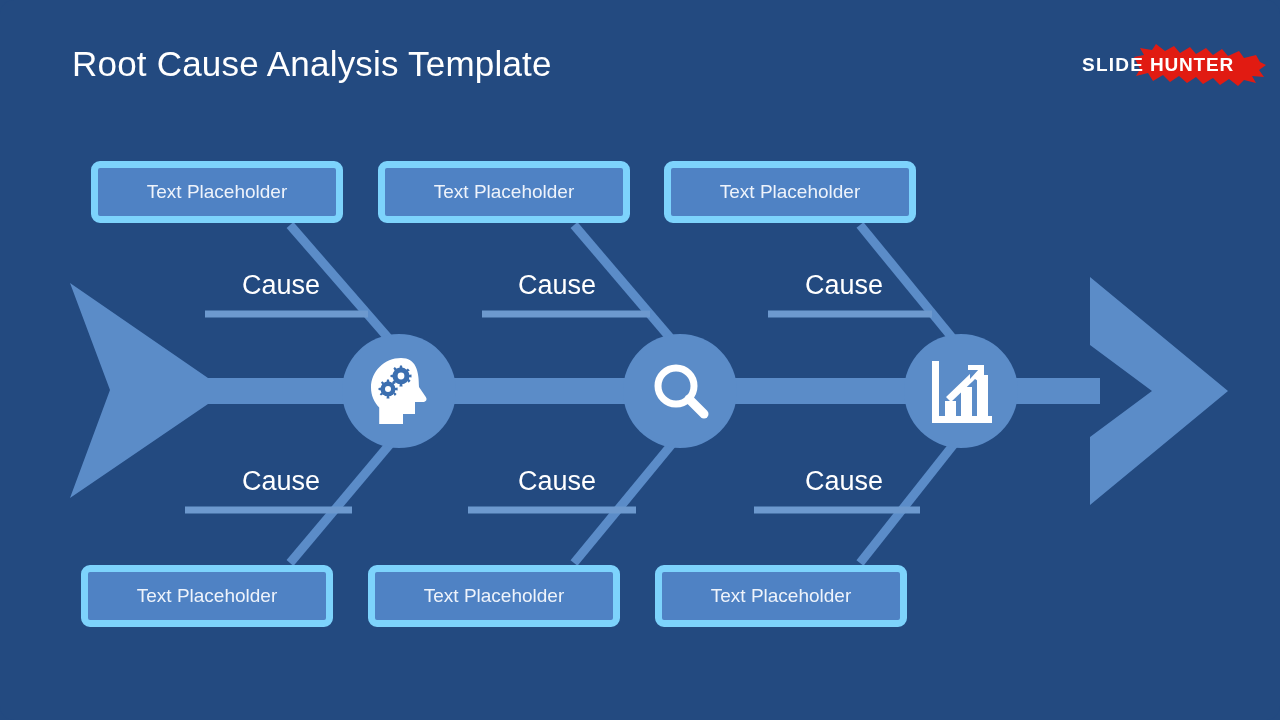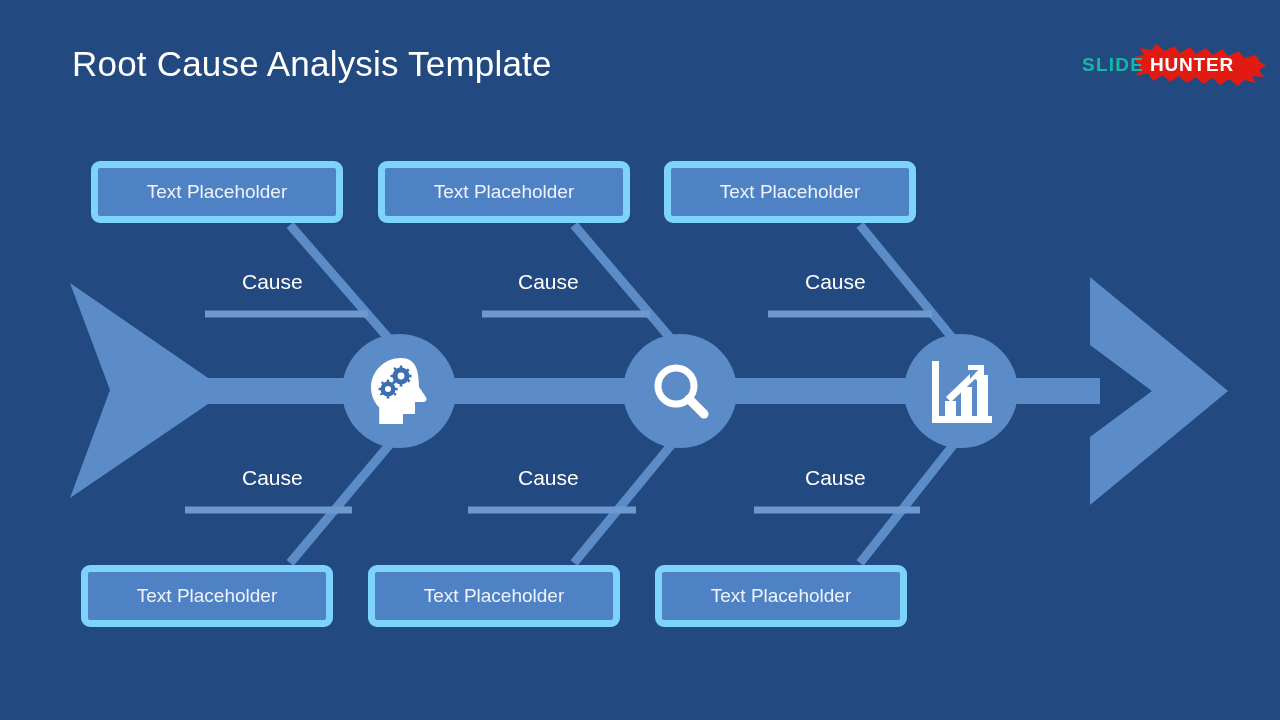--- a/index.html
+++ b/index.html
@@ -30,21 +30,21 @@
     position:absolute;
     right:38px; top:48px;
     height:34px;
     display:flex;
     align-items:center;
   }
   #logo .slide-word {
     font-size:19px;
     font-weight:700;
     letter-spacing:1.2px;
-    color:#14b8a6;
+    color:#ffffff;
     z-index:2;
     position:relative;
     padding-right:2px;
     margin-left:48px;
   }
   #logo .splash-wrap {
     position:relative;
     margin-left:-4px;
     display:flex;
     align-items:center;
@@ -93,21 +93,21 @@
   .ph-t1 { left:91px;  top:161px; }
   .ph-t2 { left:378px; top:161px; }
   .ph-t3 { left:664px; top:161px; }
   .ph-b1 { left:81px;  top:565px; }
   .ph-b2 { left:368px; top:565px; }
   .ph-b3 { left:655px; top:565px; }
 
   
   .cause-label {
     position:absolute;
-    font-size:21px;
+    font-size:27px;
     color:#ffffff;
     white-space:nowrap;
   }
   .cl-t1 { left:242px; top:270px; }
   .cl-t2 { left:518px; top:270px; }
   .cl-t3 { left:805px; top:270px; }
   .cl-b1 { left:242px; top:466px; }
   .cl-b2 { left:518px; top:466px; }
   .cl-b3 { left:805px; top:466px; }
 </style>

